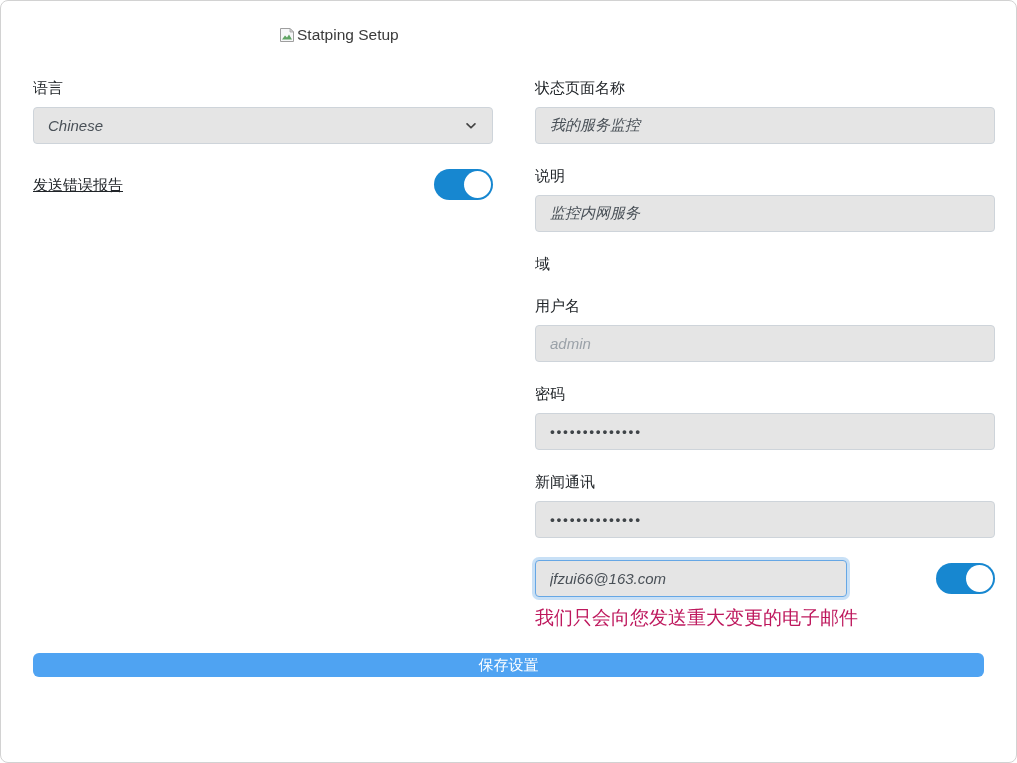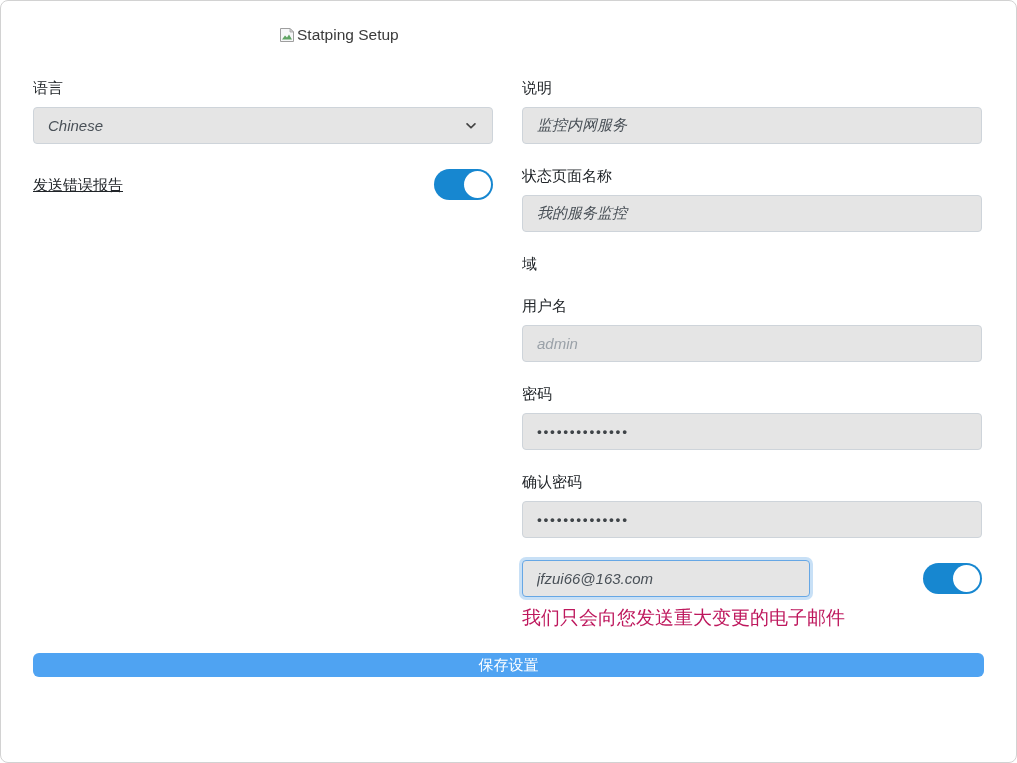--- a/index.html
+++ b/index.html
@@ -24,21 +24,21 @@
     display: inline-flex;
     align-items: center;
     gap: 1px;
     font-size: 15.5px;
     color: #3a3a3a;
   }
 
   
   .columns {
     display: flex;
-    gap: 29px;
+    gap: 42px;
     margin-top: 30px;
   }
   .col { width: 460px; flex: 0 0 460px; }
 
   .group { margin-bottom: 22px; }
   .field-label {
     display: block;
     font-size: 15px;
     line-height: 20px;
     color: #212529;
@@ -101,21 +101,21 @@
     align-items: flex-end;
     margin-bottom: 9px;
   }
   .email-head .field-label { margin-bottom: 0; }
   .email-row {
     display: flex;
     justify-content: space-between;
     align-items: center;
   }
   .email-input {
-    width: 288px;
+    width: 312px;
     border: 1px solid var(--focus-border, #66a7e5);
     box-shadow: 0 0 0 3px rgba(96, 165, 230, 0.35);
     outline: none;
   }
   .helper {
     font-size: 19px;
     color: #be185d;
     margin-top: 8px;
   }
 
@@ -173,45 +173,45 @@
           <div class="toggle">
             <div class="knob"></div>
           </div>
         </div>
 
       </div>
 
       <div class="col">
 
         <div class="group">
+          <label class="field-label">状态页面名称</label>
+          <input class="control" type="text" value="我的服务监控" style="">
+        </div>
+
+        <div class="group">
           <label class="field-label">说明</label>
           <input class="control" type="text" value="监控内网服务" style="">
         </div>
 
         <div class="group">
-          <label class="field-label">状态页面名称</label>
-          <input class="control" type="text" value="我的服务监控" style="">
-        </div>
-
-        <div class="group">
           <label class="field-label">域</label>
         </div>
 
         <div class="group">
           <label class="field-label">用户名</label>
           <input class="control" type="text" placeholder="admin" style="">
         </div>
 
         <div class="group">
           <label class="field-label">密码</label>
           <input class="control pw" type="text" value="••••••••••••••" style="">
         </div>
 
         <div class="group">
-          <label class="field-label">确认密码</label>
+          <label class="field-label">新闻通讯</label>
           <input class="control pw" type="text" value="••••••••••••••" style="">
         </div>
 
         <div class="group" style="margin-bottom:0;">
           <div class="email-row">
             <input class="control email-input" type="text" value="jfzui66@163.com" style="">
             <div class="toggle">
               <div class="knob"></div>
             </div>
           </div>

